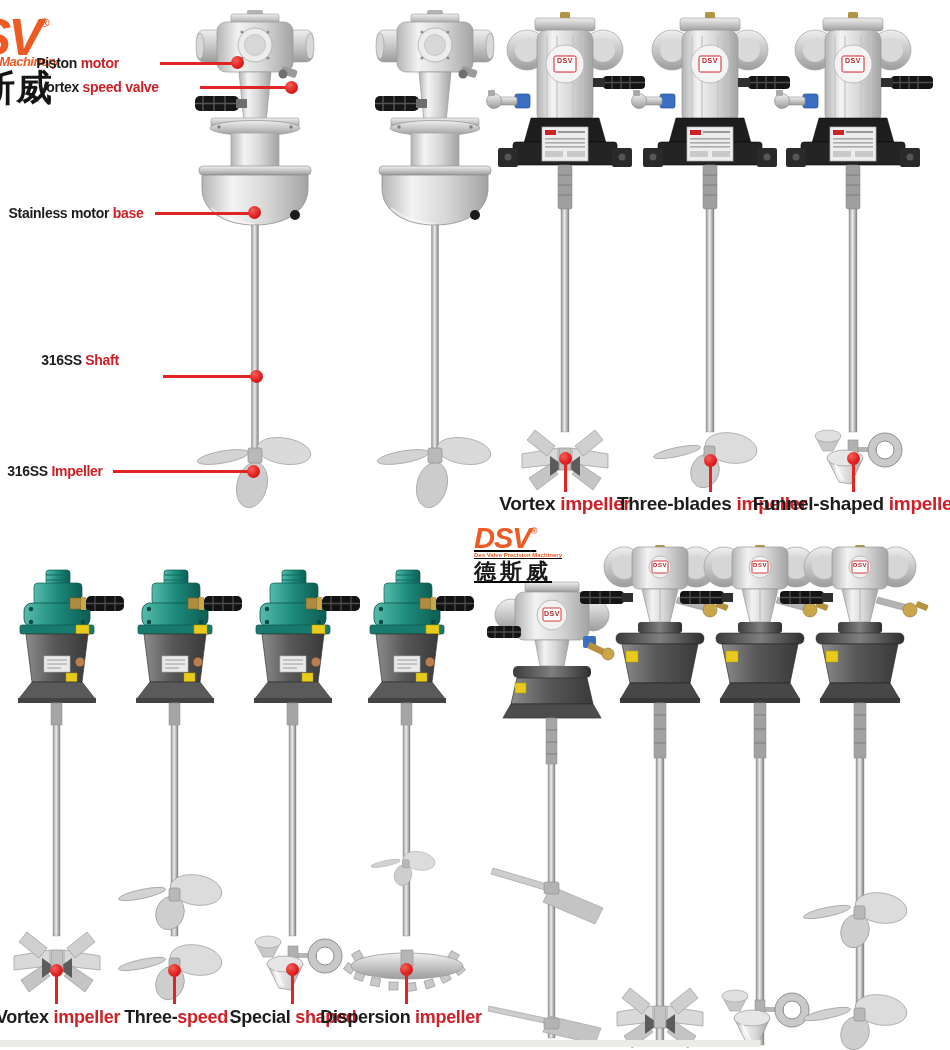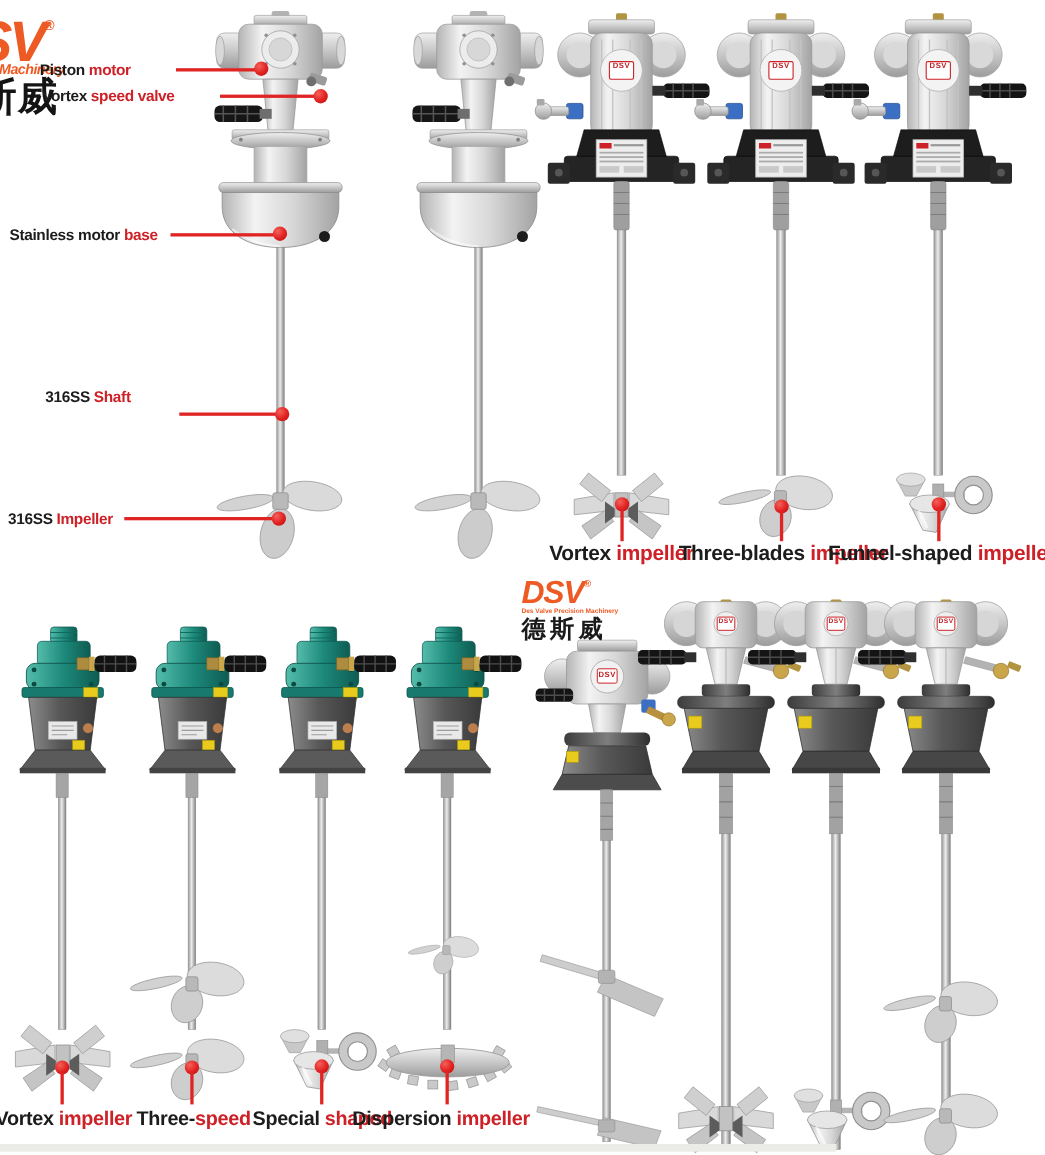--- a/index.html
+++ b/index.html
@@ -26,21 +26,21 @@
   .badge.sm{font-size:6px;line-height:7px;}
   
   .logoTL{position:absolute;left:-58px;top:-2px;}
   .logoTL .brand{font-style:italic;font-weight:900;font-size:52px;line-height:50px;
                  color:var(--logo_orange,#ee5a24);letter-spacing:-3px;}
   .logoTL .reg{font-size:13px;vertical-align:28px;font-style:normal;letter-spacing:0;}
   .logoTL .tag{font-style:italic;font-weight:bold;font-size:13px;line-height:13px;
                color:var(--logo_orange,#ee5a24);margin-top:-7px;letter-spacing:-0.5px;}
   .logoTL .cn{font-family:"DejaVu Sans",sans-serif;font-weight:900;font-size:36px;line-height:38px;
               color:#141414;margin-top:1px;letter-spacing:1px;}
-  .logoC{position:absolute;left:474px;top:518px;}
+  .logoC{position:absolute;left:474px;top:518px;text-decoration:underline;}
   .logoC .brand{font-style:italic;font-weight:900;font-size:29px;line-height:27px;
                 color:var(--logo_orange,#ee5a24);letter-spacing:-1px;}
   .logoC .reg{font-size:9px;vertical-align:14px;font-style:normal;}
   .logoC .tag{font-weight:bold;font-size:6px;line-height:7px;color:var(--logo_orange,#ee5a24);}
   .logoC .cn{font-family:"DejaVu Sans",sans-serif;font-weight:900;font-size:22px;line-height:24px;
              color:#1a1a1a;letter-spacing:4px;margin-top:1px;}
   .band{position:absolute;left:0;top:1040px;width:760px;height:7px;background:#ebebe8;}
 </style>
 </head>
 <body>

